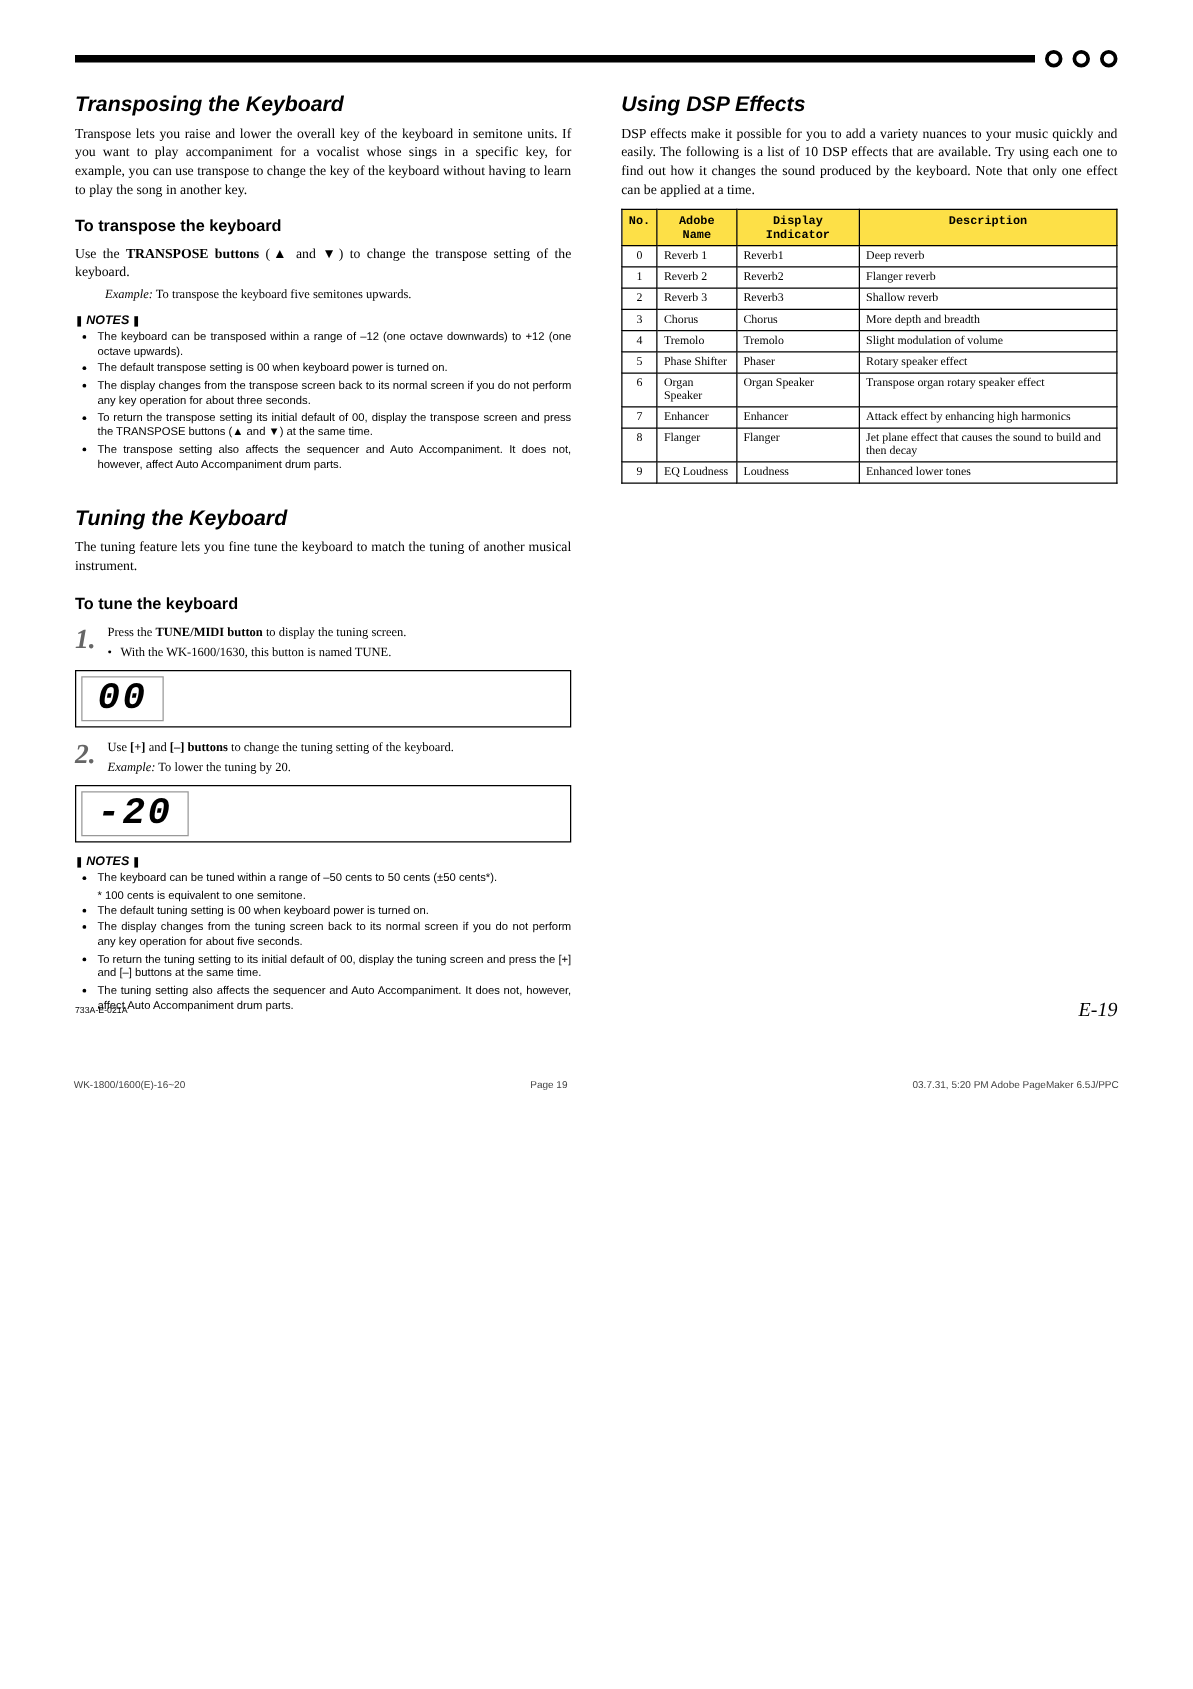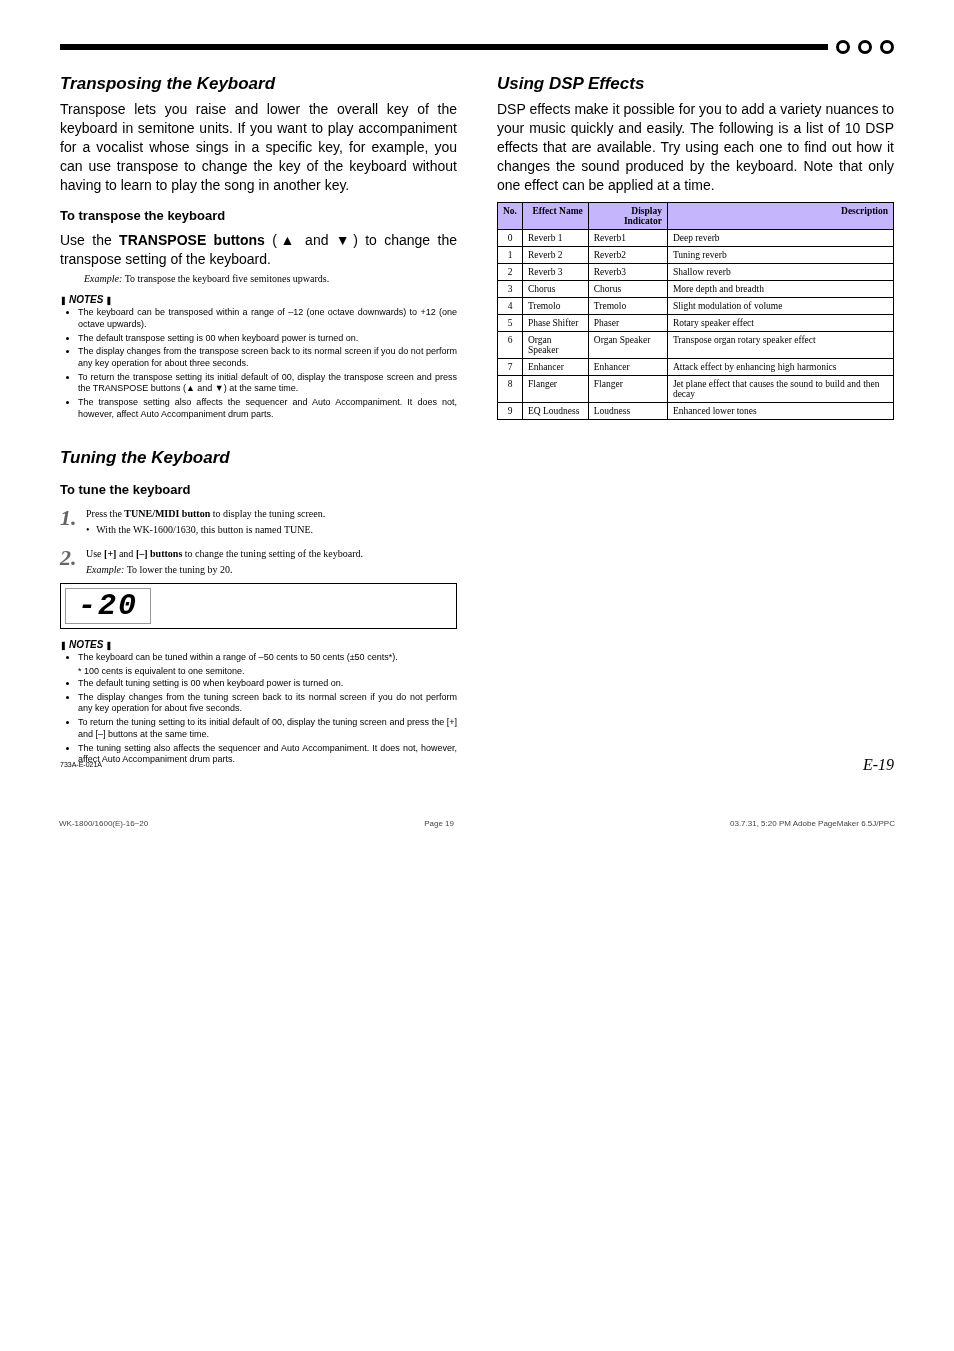--- a/index.html
+++ b/index.html
@@ -44,22 +44,22 @@
     margin-bottom: 6px;
     color: #000;
   }
   h3 {
     font-family: Arial, sans-serif;
     font-weight: bold;
     font-size: 13px;
     margin: 14px 0 8px 0;
   }
   .body-text {
-    font-family: Liberation Sans, sans-serif;
-    font-size: 14px;
+    font-family: Liberation Serif, serif;
+    font-size: 11px;
     line-height: 1.35;
     text-align: justify;
     margin-bottom: 4px;
   }
   .example {
     font-size: 10px;
     margin: 4px 0 6px 24px;
   }
   .example em { font-style: italic; }
   .display-box {
@@ -123,24 +123,24 @@
     font-size: 9.5px;
     margin-top: 8px;
   }
   table.dsp th, table.dsp td {
     border: 1px solid #000;
     padding: 3px 5px;
     text-align: left;
     vertical-align: top;
   }
   table.dsp thead th {
-    background: #c4b5fd;
-    font-family: Liberation Serif, serif;
-    font-weight: bold;
-    text-align: right;
+    background: #fde047;
+    font-family: Liberation Mono, monospace;
+    font-weight: bold;
+    text-align: center;
     font-size: 9.5px;
   }
   table.dsp td.no { text-align: center; width: 22px; }
   .page-num {
     position: absolute;
     bottom: 60px;
     right: 60px;
     font-family: "Times New Roman", serif;
     font-style: italic;
     font-size: 16px;
@@ -196,27 +196,33 @@
         <li>The keyboard can be transposed within a range of –12 (one octave downwards) to +12 (one octave upwards).</li>
         <li>The default transpose setting is 00 when keyboard power is turned on.</li>
         <li>The display changes from the transpose screen back to its normal screen if you do not perform any key operation for about three seconds.</li>
         <li>To return the transpose setting its initial default of 00, display the transpose screen and press the TRANSPOSE buttons (▲ and ▼) at the same time.</li>
         <li>The transpose setting also affects the sequencer and Auto Accompaniment. It does not, however, affect Auto Accompaniment drum parts.</li>
       </ul>
     </div>
 
     <div class="section">
       <h2>Tuning the Keyboard</h2>
+      <p class="body-text">The tuning feature lets you fine tune the keyboard to match the tuning of another musical instrument.</p>
       <h3>To tune the keyboard</h3>
 
       <div class="step">
         <div class="step-num">1.</div>
         <div class="step-body">
           <span>Press the <b>TUNE/MIDI button</b> to display the tuning screen.</span>
           <div class="sub"><span class="bullet">•</span> <span>With the WK-1600/1630, this button is named TUNE.</span></div>
+        </div>
+      </div>
+      <div class="display-box">
+        <div class="display-inner">
+          <span class="seven-seg">00</span>
         </div>
       </div>
 
       <div class="step">
         <div class="step-num">2.</div>
         <div class="step-body">
           <span>Use <b>[+]</b> and <b>[–] buttons</b> to change the tuning setting of the keyboard.</span>
           <div class="sub">
             <em>Example:</em>
             <span>To lower the tuning by 20.</span>
@@ -243,37 +249,37 @@
     </div>
   </div>
 
   <div class="col">
     <h2>Using DSP Effects</h2>
     <p class="body-text">DSP effects make it possible for you to add a variety nuances to your music quickly and easily. The following is a list of 10 DSP effects that are available. Try using each one to find out how it changes the sound produced by the keyboard. Note that only one effect can be applied at a time.</p>
     <table class="dsp">
       <thead>
         <tr>
           <th>No.</th>
-          <th>Effect Name</th>
+          <th>Adobe Name</th>
           <th>Display Indicator</th>
           <th>Description</th>
         </tr>
       </thead>
       <tbody id="dsp-body">
       <tr>
             <td class="no">0</td>
             <td>Reverb 1</td>
             <td>Reverb1</td>
             <td>Deep reverb</td>
           </tr>
           <tr>
             <td class="no">1</td>
             <td>Reverb 2</td>
             <td>Reverb2</td>
-            <td>Tuning reverb</td>
+            <td>Flanger reverb</td>
           </tr>
           <tr>
             <td class="no">2</td>
             <td>Reverb 3</td>
             <td>Reverb3</td>
             <td>Shallow reverb</td>
           </tr>
           <tr>
             <td class="no">3</td>
             <td>Chorus</td>

